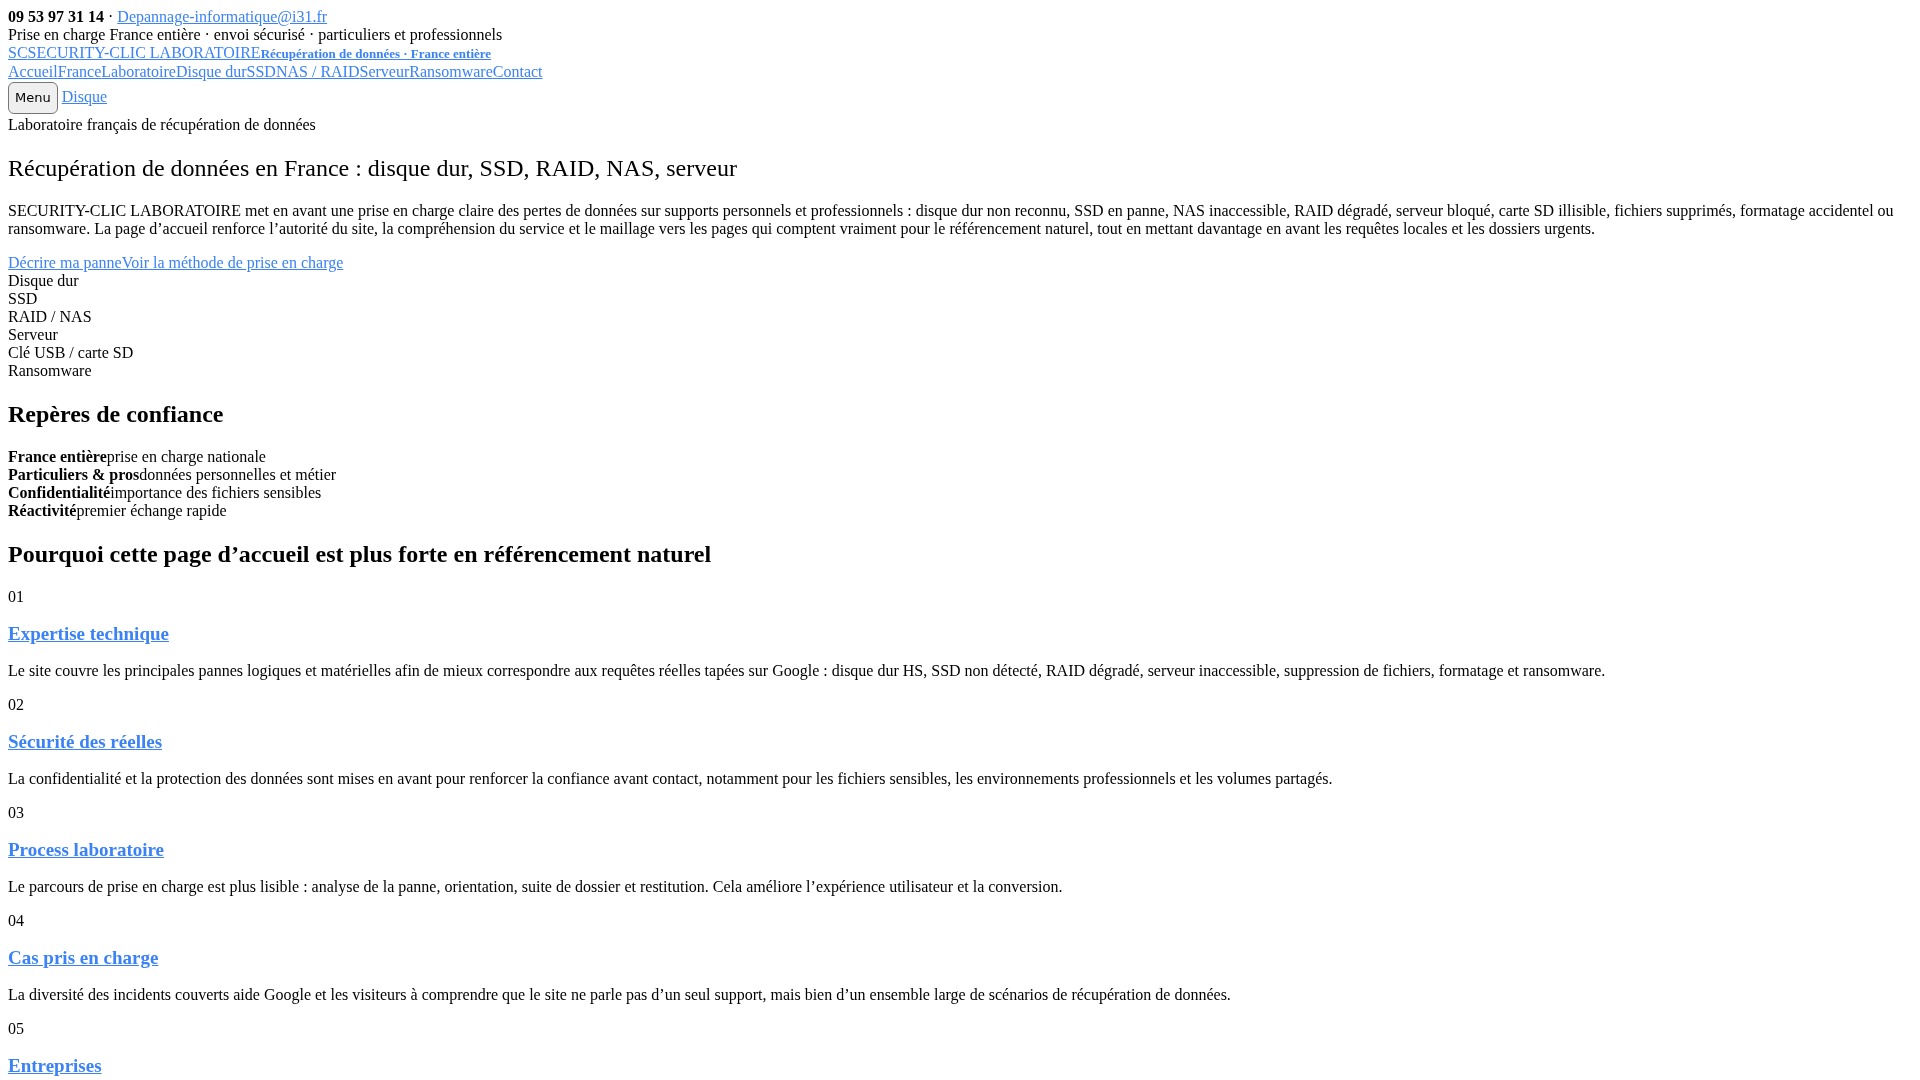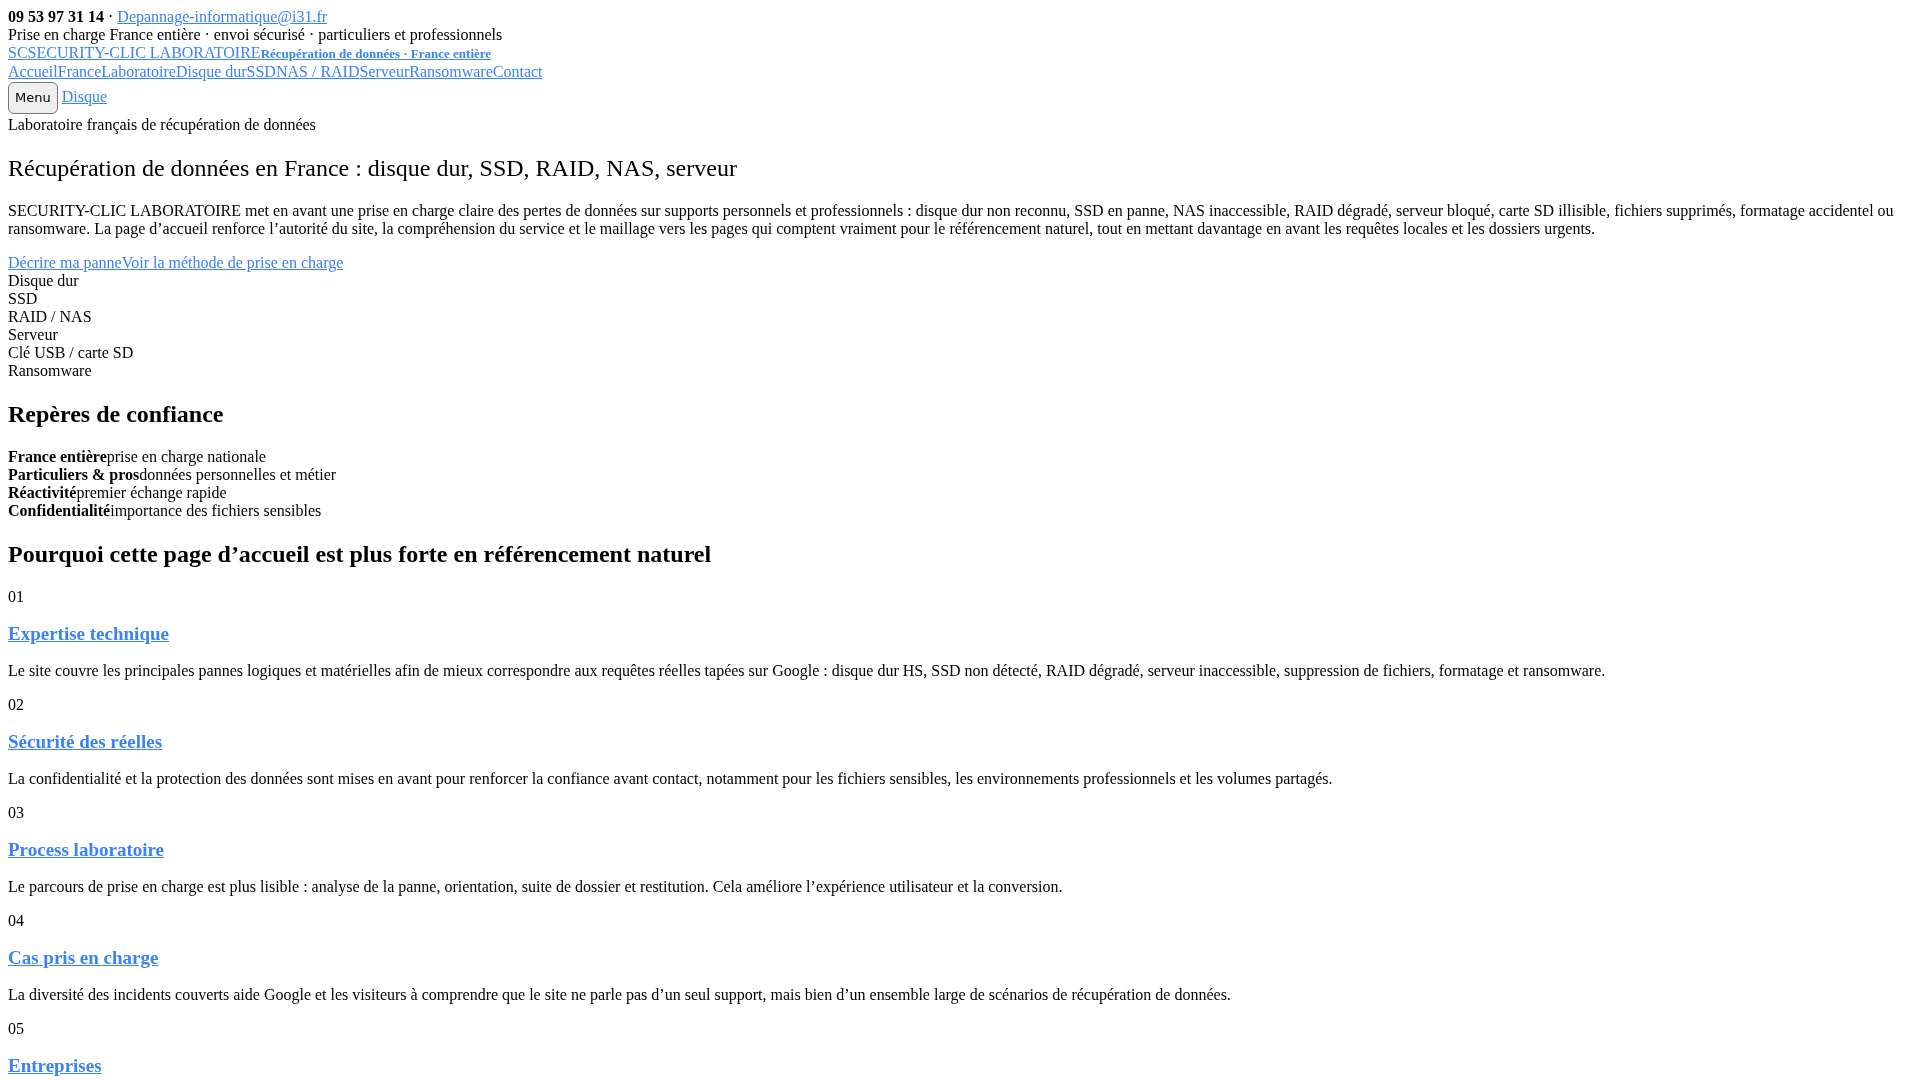--- a/index.html
+++ b/index.html
@@ -94,22 +94,22 @@
       <div>Clé USB / carte SD</div>
       <div>Ransomware</div>
     </div>
   </section>
 
   <section>
     <h2>Repères de confiance</h2>
     <div class="trust-list">
       <div><strong>France entière</strong><span>prise en charge nationale</span></div>
       <div><strong>Particuliers &amp; pros</strong><span>données personnelles et métier</span></div>
+      <div><strong>Confidentialité</strong><span>importance des fichiers sensibles</span></div>
       <div><strong>Réactivité</strong><span>premier échange rapide</span></div>
-      <div><strong>Confidentialité</strong><span>importance des fichiers sensibles</span></div>
     </div>
   </section>
 
   <section>
     <h2>Pourquoi cette page d’accueil est plus forte en référencement naturel</h2>
 
     <article>
       <p class="num">01</p>
       <h3><a href="#">Expertise technique</a></h3>
       <p>Le site couvre les principales pannes logiques et matérielles afin de mieux correspondre aux requêtes réelles tapées sur Google : disque dur HS, SSD non détecté, RAID dégradé, serveur inaccessible, suppression de fichiers, formatage et ransomware.</p>

